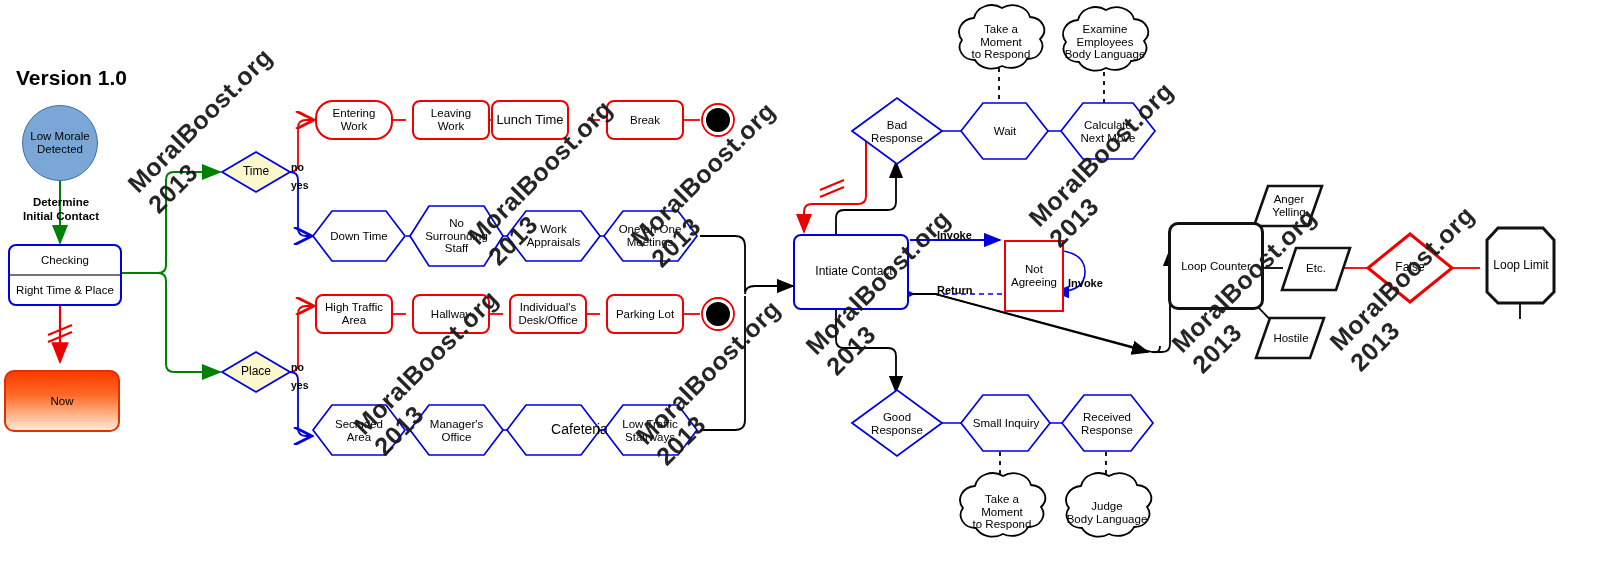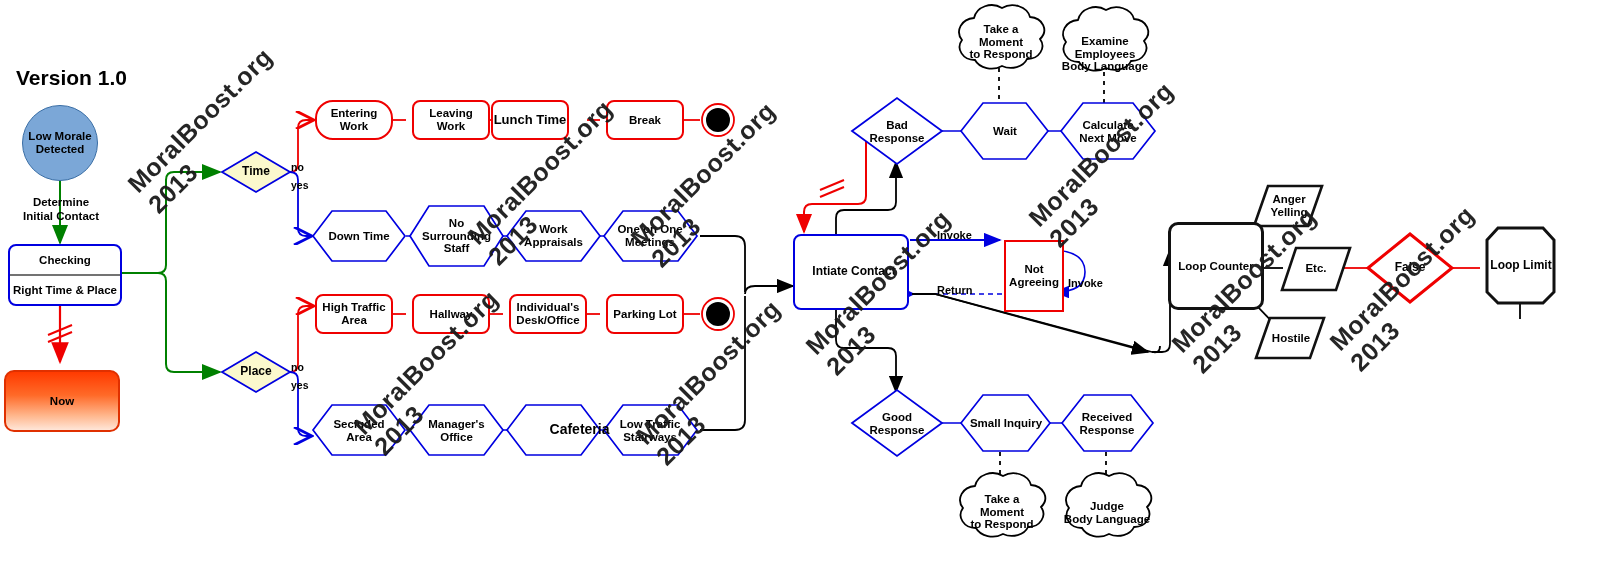--- a/index.html
+++ b/index.html
@@ -1,21 +1,21 @@
 <!DOCTYPE html>
 <html><head>
 <meta charset="utf-8">
 <style>
   html,body{margin:0;padding:0;background:#fff;}
   #stage{
     position:relative;width:1612px;height:565px;background:#fff;overflow:hidden;
     font-family:"Liberation Sans", sans-serif;
   }
   .node{position:absolute;box-sizing:border-box;display:flex;align-items:center;justify-content:center;
-        text-align:center;font-weight:bold;color:#000;line-height:1.12;z-index:5;}
+        text-align:center;font-weight:normal;color:#000;line-height:1.12;z-index:5;}
   
   .rr{border-radius:8px;background:#fff;}
   .rr.red{border:2px solid #ef0000;}
   .rr.blue{border:2px solid #0000e0;padding-left:6px;}
   .sq.red{border:2px solid #ef0000;background:#fff;}
   .thickbox{border:3px solid #111;border-radius:10px;background:#fff;}
 
   
   .circ{border-radius:50%;background:#7ba7d7;border:1px solid #3a6ea5;}
 
@@ -246,21 +246,21 @@
 
   <div class="node nodetext" style="left:862px;top:117px;width:70px;height:30px;font-size:11.5px;">Bad<br>Response</div>
   <div class="node nodetext" style="left:862px;top:409px;width:70px;height:30px;font-size:11.5px;">Good<br>Response</div>
 
   <div class="node nodetext" style="left:969px;top:122px;width:72px;height:18px;font-size:11.5px;">Wait</div>
   <div class="node nodetext" style="left:1068px;top:117px;width:80px;height:30px;font-size:11.5px;">Calculate<br>Next Move</div>
   <div class="node nodetext" style="left:962px;top:414px;width:88px;height:18px;font-size:11.5px;">Small Inquiry</div>
   <div class="node nodetext" style="left:1067px;top:409px;width:80px;height:30px;font-size:11.5px;">Received<br>Response</div>
 
   <div class="node nodetext" style="left:960px;top:20px;width:82px;height:44px;font-size:11.5px;">Take a<br>Moment<br>to Respond</div>
-  <div class="node nodetext" style="left:1053px;top:32px;width:104px;height:44px;font-size:11.5px;">Examine<br>Employees<br>Body Language</div>
+  <div class="node nodetext" style="left:1053px;top:20px;width:104px;height:44px;font-size:11.5px;">Examine<br>Employees<br>Body Language</div>
   <div class="node nodetext" style="left:962px;top:490px;width:80px;height:44px;font-size:11.5px;">Take a<br>Moment<br>to Respond</div>
   <div class="node nodetext" style="left:1055px;top:497px;width:104px;height:32px;font-size:11.5px;">Judge<br>Body Language</div>
 
   <div class="node thickbox nodetext" style="left:1168px;top:222px;width:96px;height:88px;font-size:11.5px;">Loop Counter</div>
 
   <div class="node nodetext" style="left:1256px;top:191px;width:66px;height:30px;font-size:11.5px;">Anger<br>Yelling</div>
   <div class="node nodetext" style="left:1284px;top:259px;width:64px;height:18px;font-size:11.5px;">Etc.</div>
   <div class="node nodetext" style="left:1258px;top:329px;width:66px;height:18px;font-size:11.5px;">Hostile</div>
 
   <div class="node nodetext" style="left:1380px;top:259px;width:60px;height:18px;font-size:12px;">False</div>

